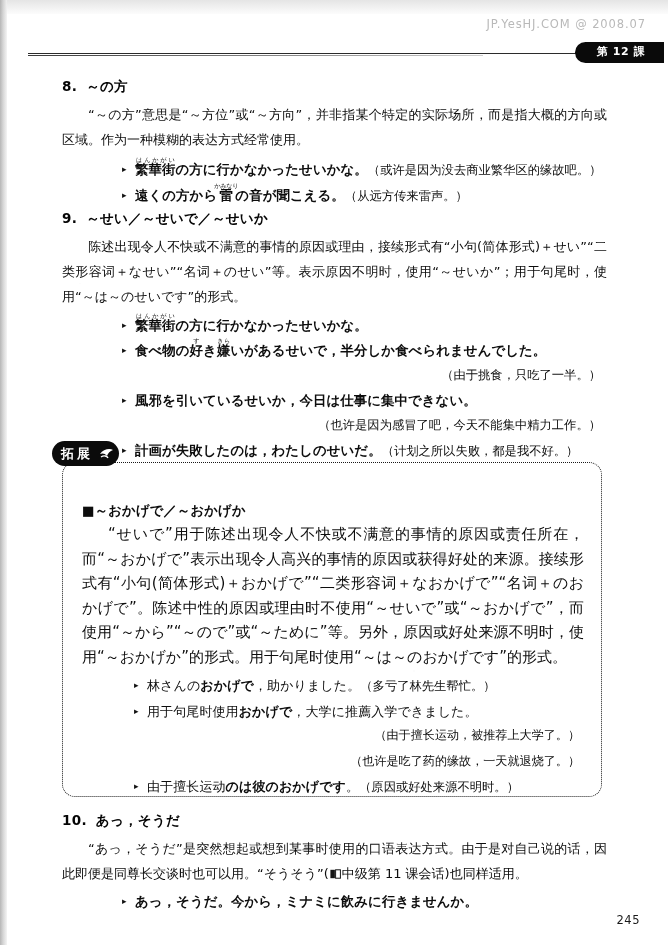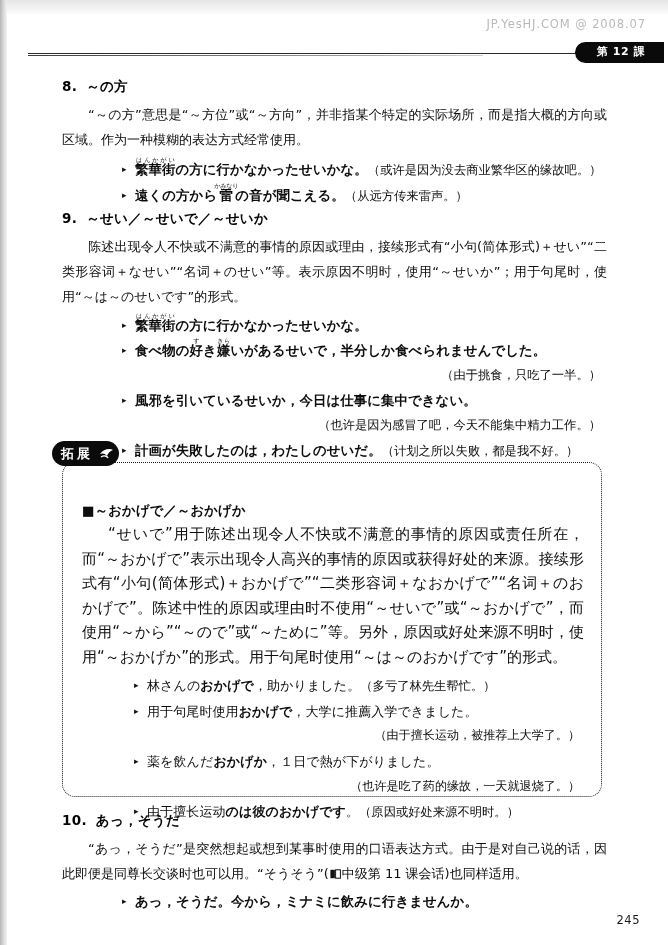--- a/index.html
+++ b/index.html
@@ -271,23 +271,20 @@
 
     <div class="ex-line" style="margin-top:4px;padding-left:52px;">
       <span class="tri">▸</span><span class="jp">林さんの</span><span class="jp b">おかげで</span><span class="jp">，助かりました。</span><span class="cn-trans">（多亏了林先生帮忙。）</span>
     </div>
 
     <div class="ex-line" style="padding-left:52px;">
       <span class="tri">▸</span><span class="jp">用于句尾时使用</span><span class="jp b">おかげで</span><span class="jp">，大学に推薦入学できました。</span>
     </div>
     <div class="trans-right" style="padding-right:4px;font-family:Liberation Mono, monospace;">（由于擅长运动，被推荐上大学了。）</div>
 
-    <div class="ex-line" style="padding-left:52px;">
-      <span class="tri">▸</span><span class="jp">薬を飲んだ</span><span class="jp b">おかげか</span><span class="jp">，１日で熱が下がりました。</span>
-    </div>
     <div class="trans-right" style="padding-right:4px;font-family:Liberation Serif, serif;">（也许是吃了药的缘故，一天就退烧了。）</div>
 
     <div class="ex-line" style="padding-left:52px;">
       <span class="tri">▸</span><span class="jp">由于擅长运动</span><span class="jp b">のは彼のおかげです</span><span class="jp">。</span><span class="cn-trans">（原因或好处来源不明时。）</span>
     </div>
   </div>
 
   <div style="position:absolute;left:62px;top:812px;width:545px;">
     <div class="sec-heading">
       <span class="num">10.</span><span>あっ，そうだ</span>

